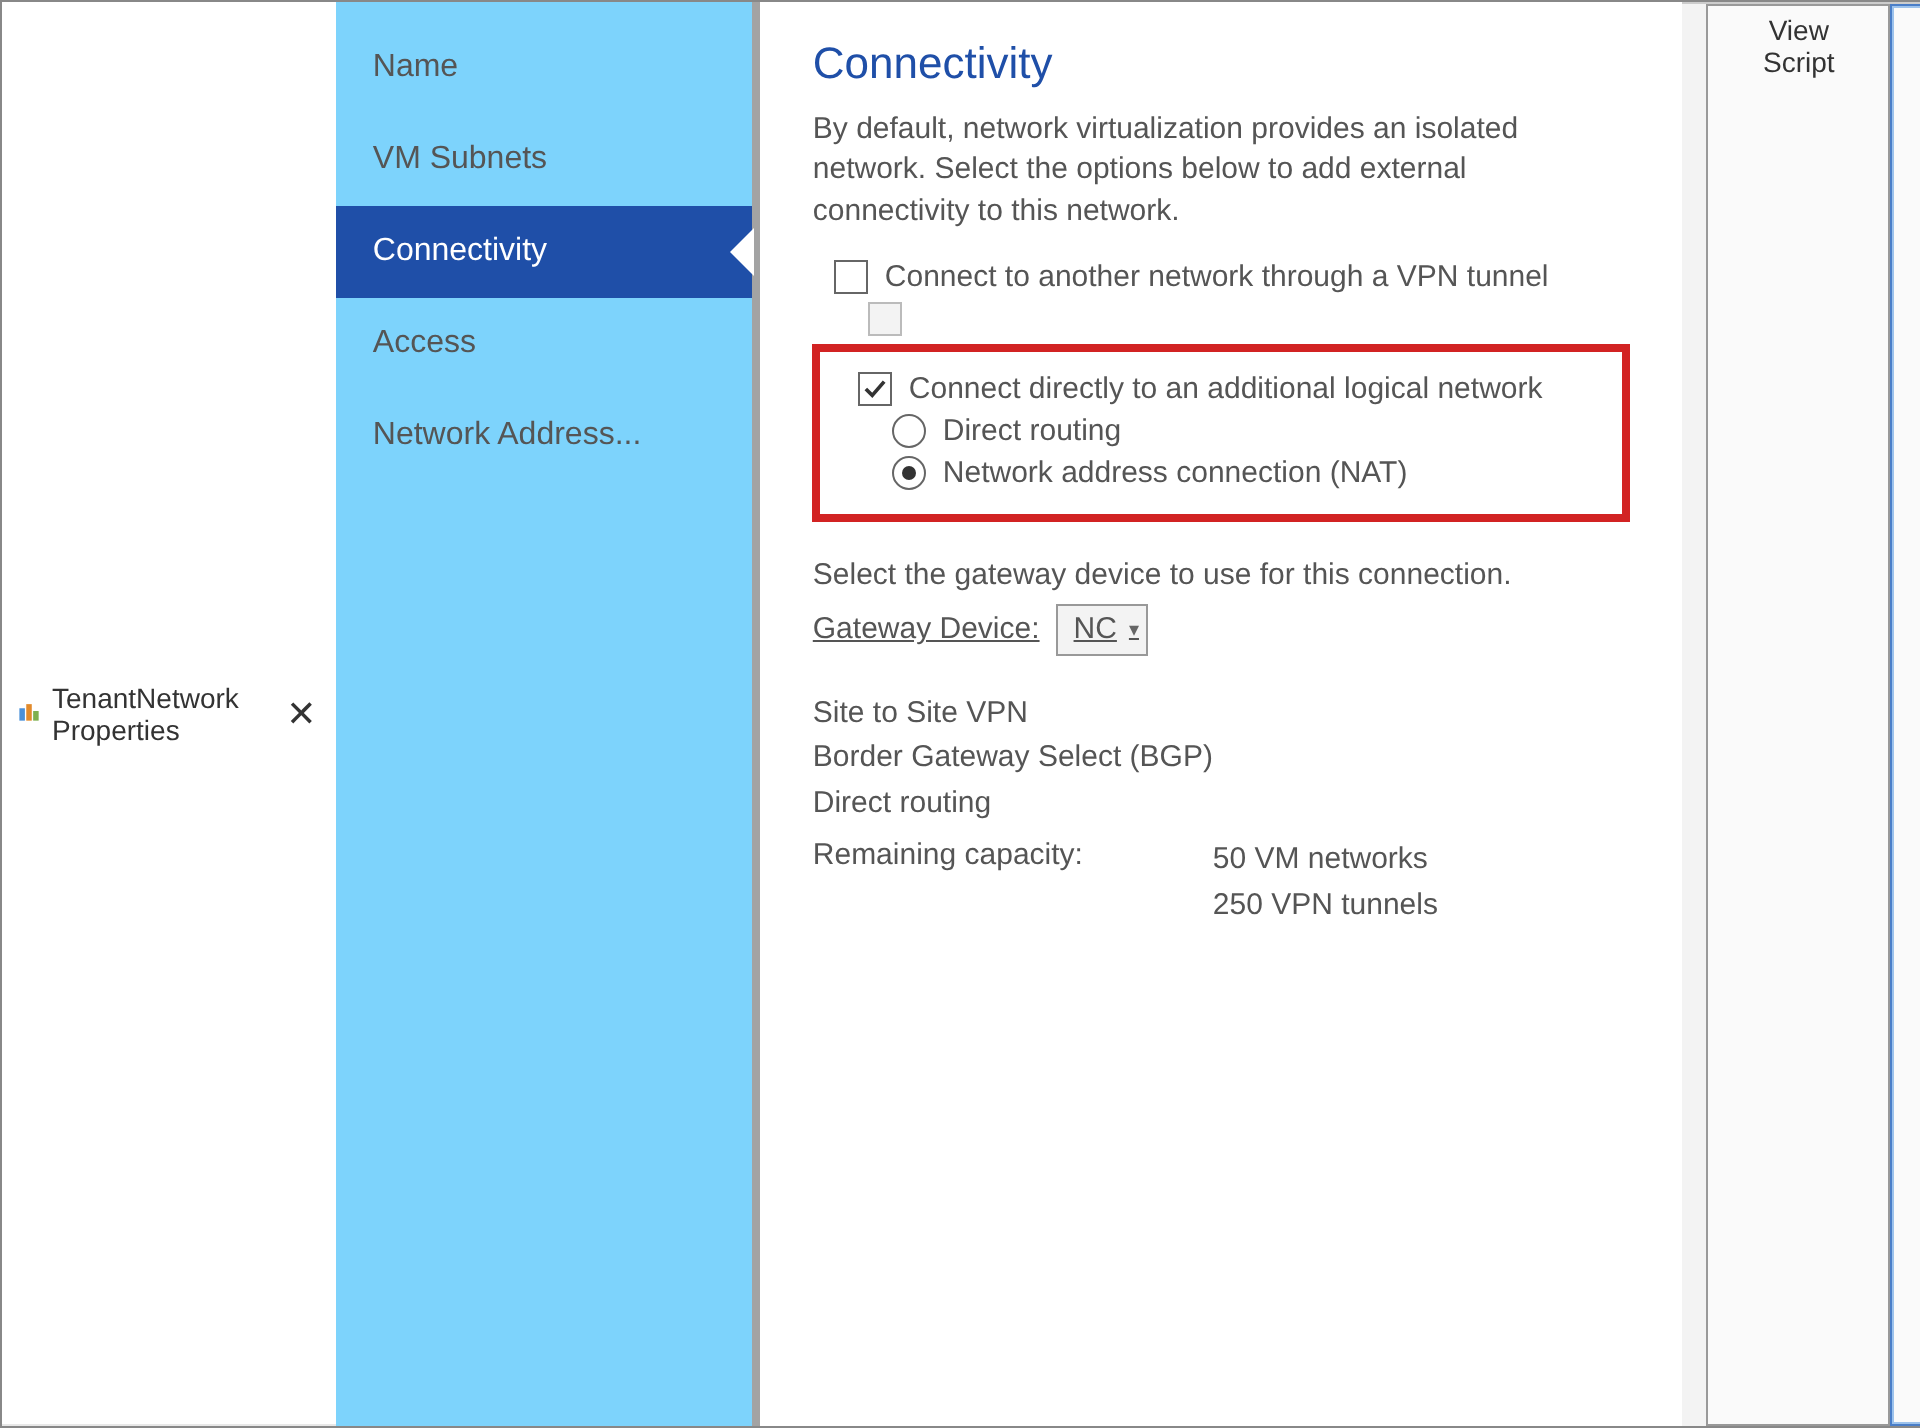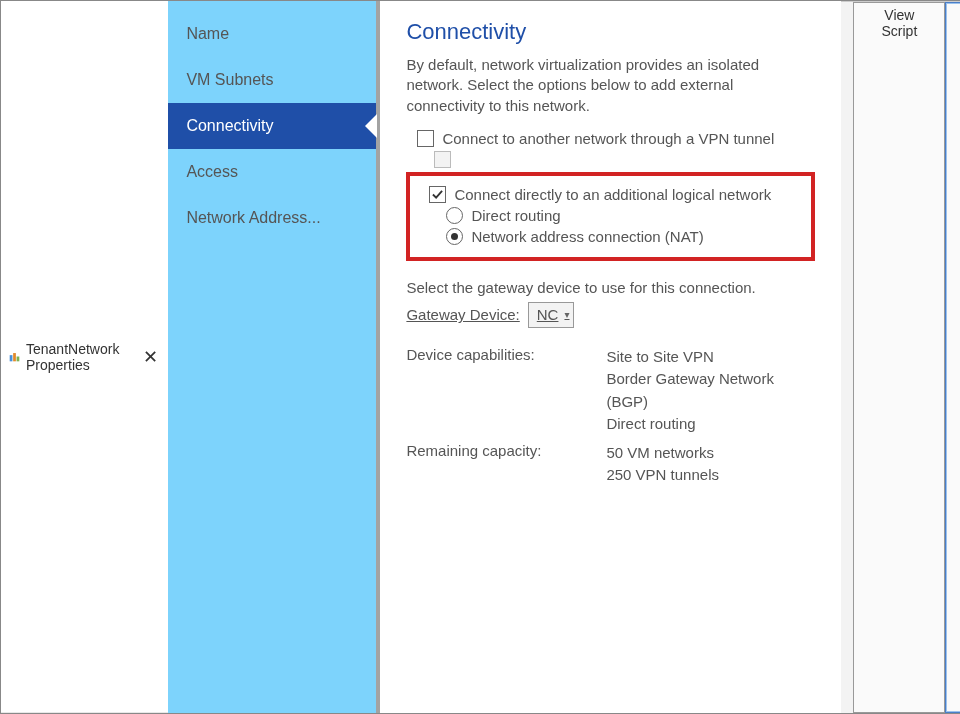--- a/index.html
+++ b/index.html
@@ -239,24 +239,23 @@
       <div class="gateway-line">Select the gateway device to use for this connection.</div>
       <div class="gw-row">
         <span>Gateway Device:</span>
         <span class="select">
           <span>NC</span>
           <span class="caret">▾</span>
         </span>
       </div>
 
       <div class="kv-row">
-        <div class="k">Device capabilities:</div>
         <div class="v">
           <div>Site to Site VPN</div>
-          <div>Border Gateway Network (BGP)</div>
+          <div>Border Gateway Select (BGP)</div>
           <div>Direct routing</div>
         </div>
       </div>
 
       <div class="kv-row">
         <div class="k">Remaining capacity:</div>
         <div class="v">
           <div>50 VM networks</div>
           <div>250 VPN tunnels</div>
         </div>

